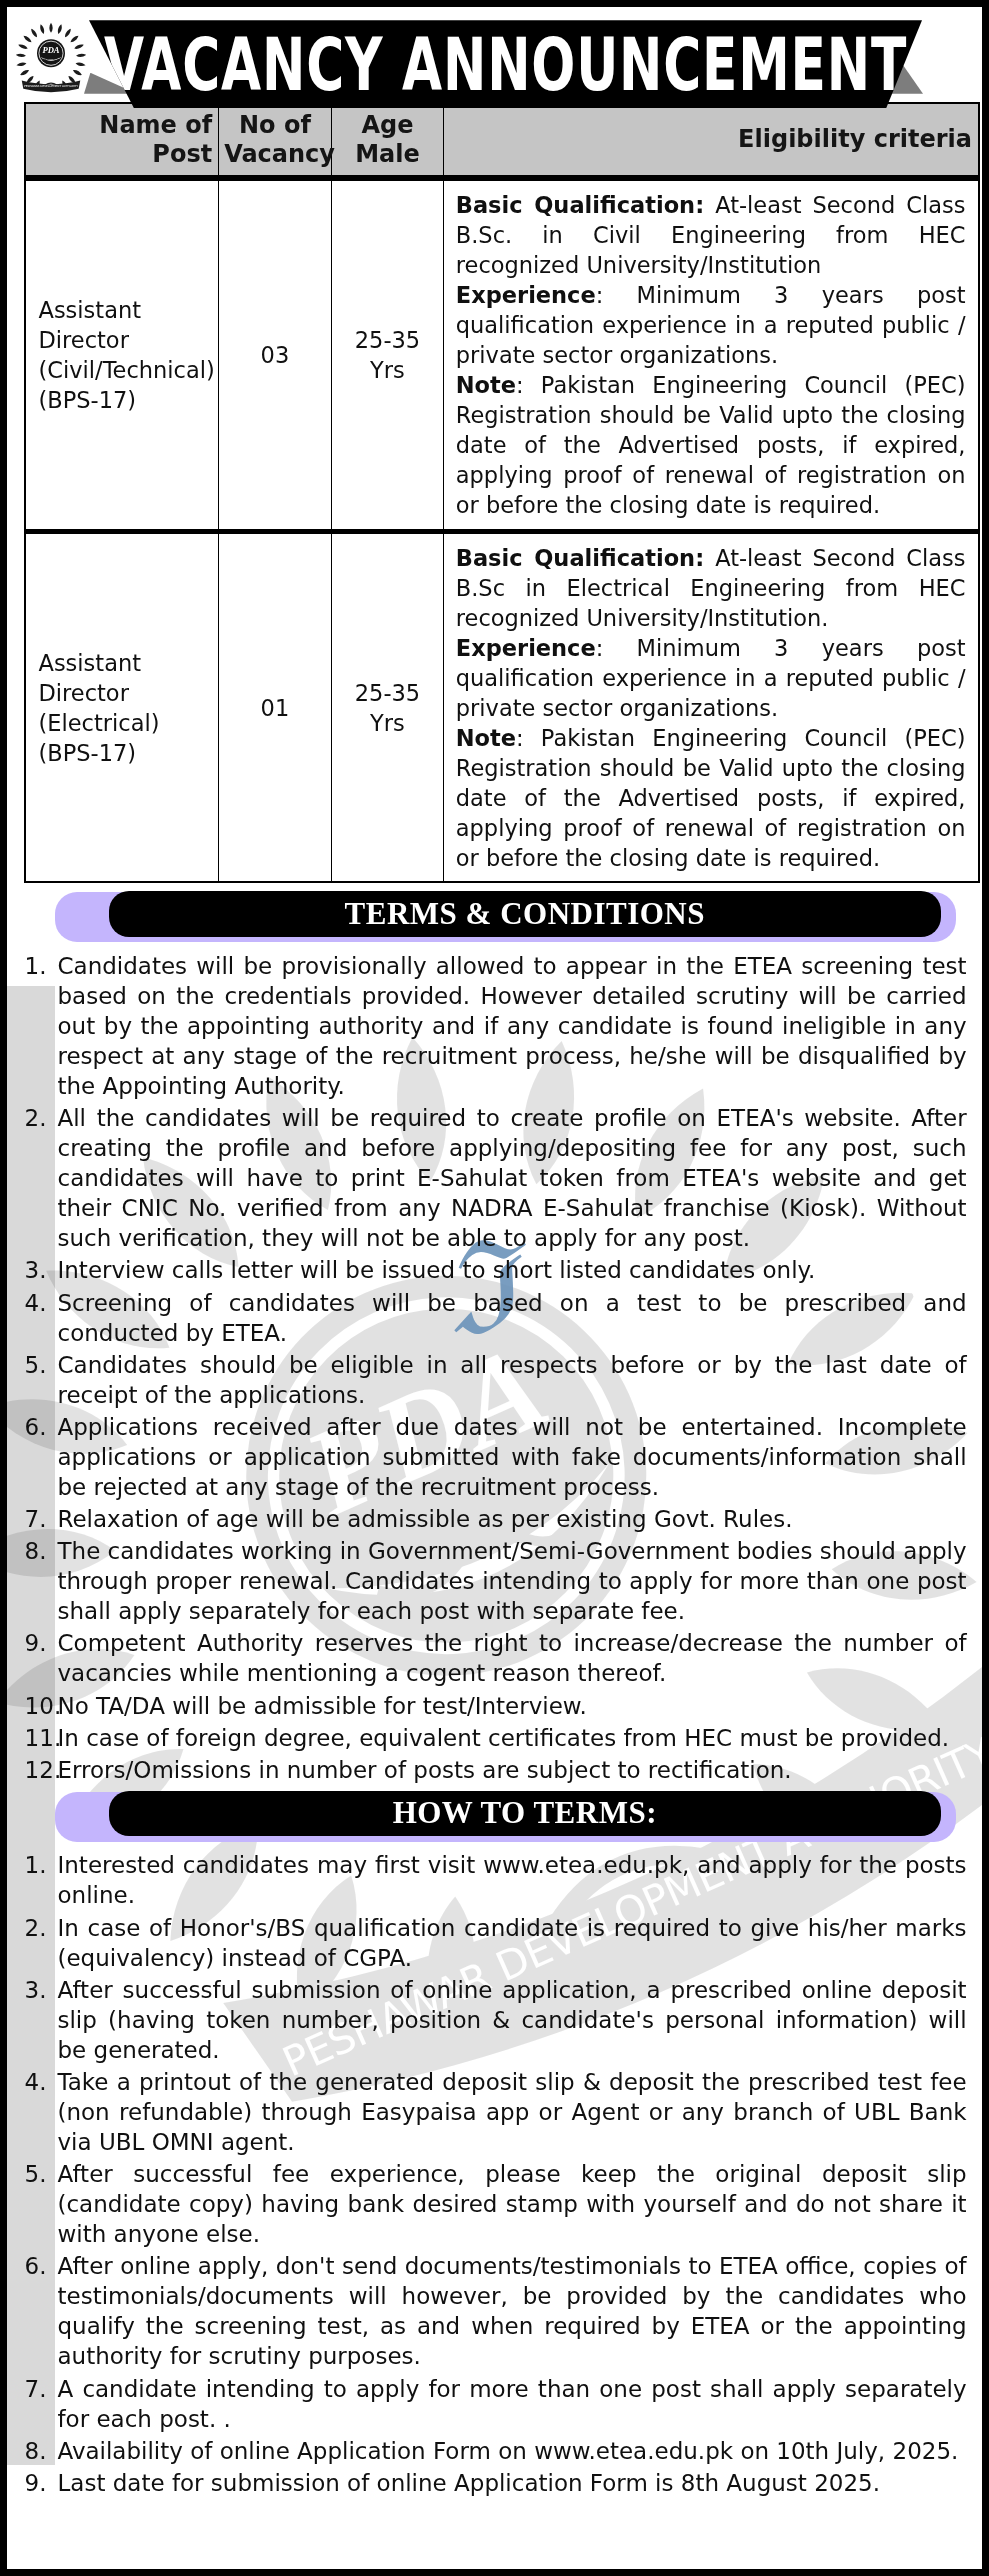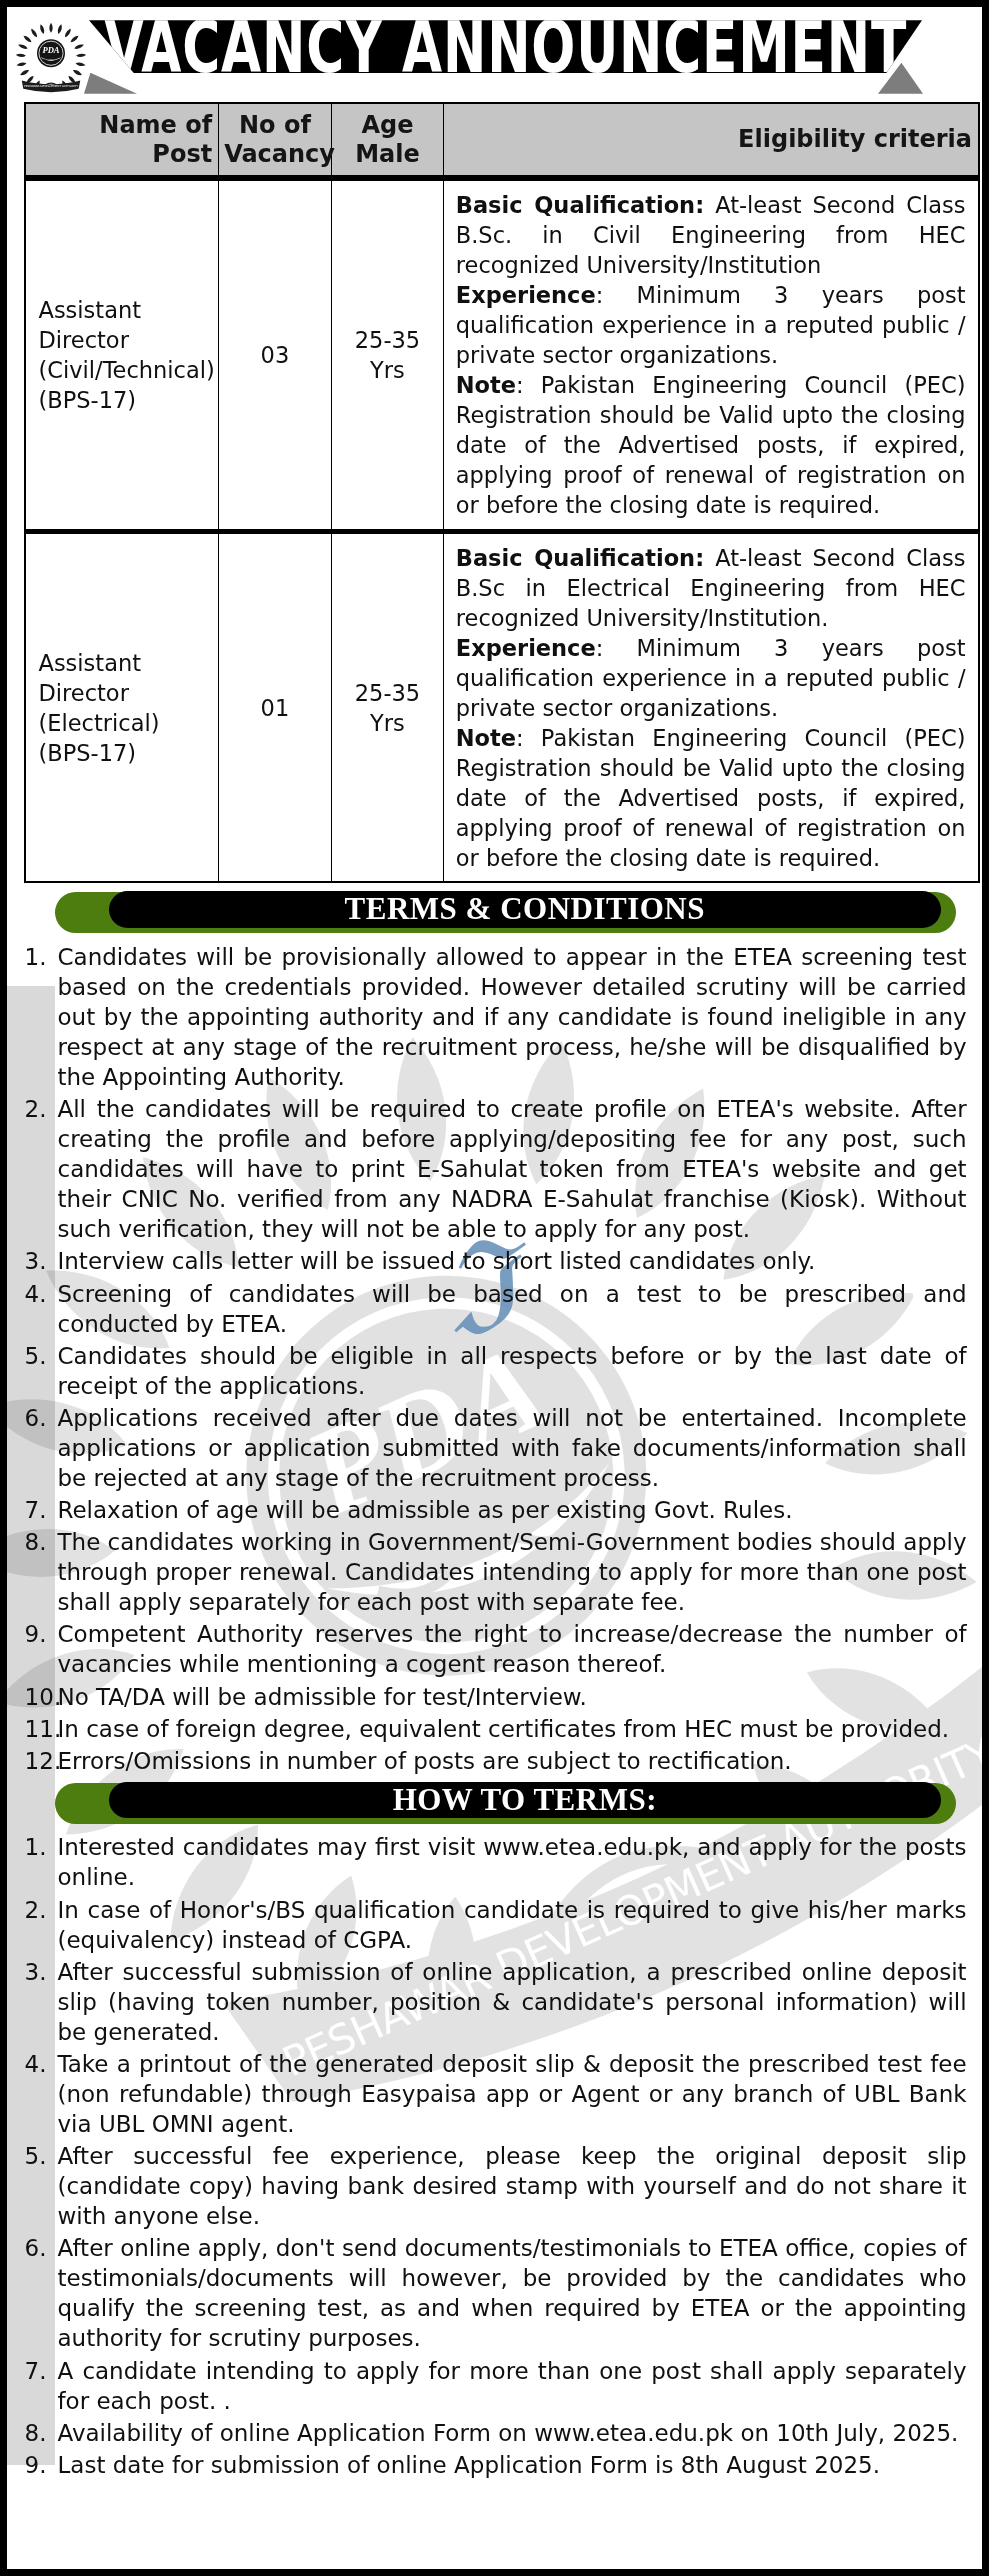--- a/index.html
+++ b/index.html
@@ -27,21 +27,21 @@
     position:absolute;left:446px;top:1217px;
     font-size:129px;line-height:129px;
     font-family:"DejaVu Serif",serif;
     color:#6e95bb;opacity:0.92;transform:skewX(-4deg);
     z-index:0;pointer-events:none;
   }
   .content{position:relative;z-index:1;padding:8.8px 0 126px 0;}
   
   .hdr{position:relative;height:84px;}
   .banner{
-    position:absolute;left:82px;top:4.4px;width:833px;height:53px;
+    position:absolute;left:82px;top:4.4px;width:833px;height:88px;
     background:#000;
     clip-path:polygon(0 0,100% 0,95.7% 100%,5.4% 100%);
     display:flex;align-items:center;justify-content:center;
   }
   .banner-text{
     color:#fff;font-weight:bold;font-size:73px;line-height:73px;
     letter-spacing:1.1px;white-space:nowrap;
     transform:scaleX(0.71);
     font-family:"DejaVu Sans",sans-serif;
   }
@@ -77,22 +77,22 @@
     font-size:22.5px;line-height:30px;
   }
   table.vac tbody tr.r1 td{border-bottom:5px solid #000;}
   td.c-name{padding:6.6px 5.5px 6.6px 13px;}
   td.c-center{text-align:center;padding:0 14.3px;}
   td.c-crit{padding:8.8px 12px;text-align:justify;font-size:22px;line-height:29px;}
   td.c-crit p{margin:0;}
   td.c-crit b{font-weight:bold;}
   
   .pill{
-    position:relative;height:41px;margin:6.6px 26px 8.8px 48px;
-    background:#4d7c0f;border-radius:22px;
+    position:relative;height:50px;margin:6.6px 26px 8.8px 48px;
+    background:#c4b5fd;border-radius:22px;
   }
   .pill-black{
     position:absolute;left:54px;right:15.4px;top:-1.1px;bottom:5.5px;
     background:#000;border-radius:20px;
     display:flex;align-items:center;justify-content:center;
   }
   .pill-black span{
     color:#fff;font-family:"Liberation Serif","DejaVu Serif",serif;
     font-weight:bold;font-size:31px;letter-spacing:0.5px;white-space:nowrap;
   }

